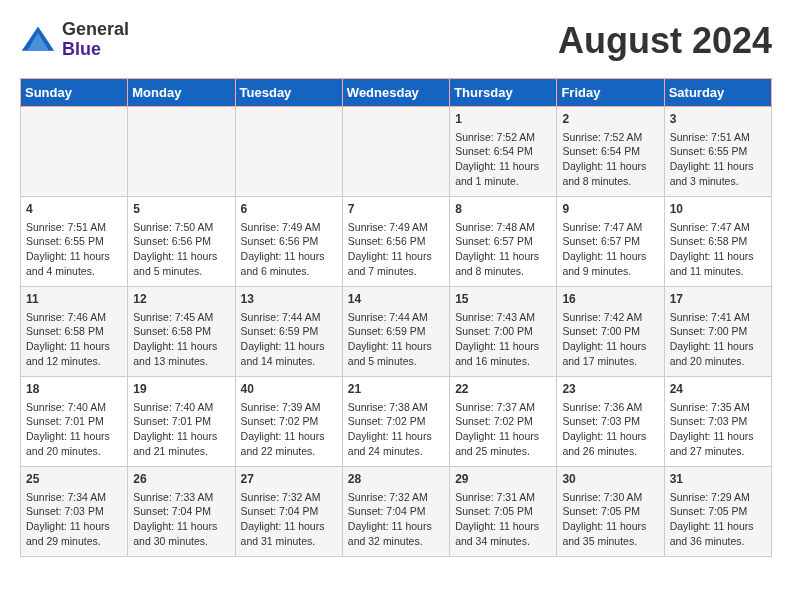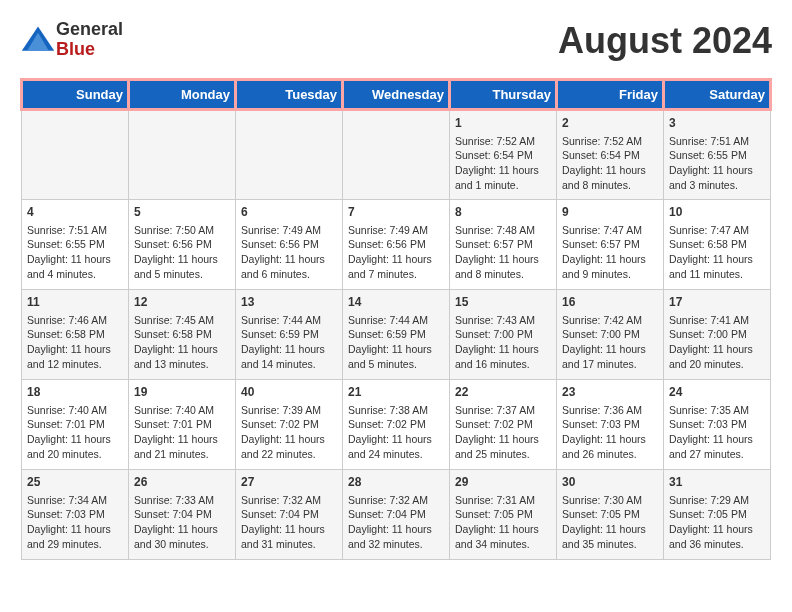--- a/index.html
+++ b/index.html
@@ -12,30 +12,31 @@
     }
     .header {
       display: flex;
       justify-content: space-between;
       align-items: flex-start;
       margin-bottom: 16px;
     }
     .logo {
       display: flex;
       align-items: center;
+      gap: 6px;
     }
     .logo-text {
       display: flex;
       flex-direction: column;
       font-size: 18px;
       font-weight: bold;
       line-height: 1.1;
     }
     .logo-general { color: #333; }
-    .logo-blue { color: #b91c1c; }
+    .logo-blue { color: #4c1d95; }
     .logo-icon {
       width: 36px;
       height: 36px;
     }
     .title-block { text-align: center; }
     .month-title {
       font-size: 36px;
       font-weight: bold;
       color: #333;
     }
@@ -47,24 +48,24 @@
       width: 100%;
       border-collapse: collapse;
       font-size: 11px;
     }
     thead tr {
       background-color: #1565c0;
       color: #fff;
     }
     thead th {
       padding: 6px 4px;
-      text-align: right;
+      text-align: left;
       font-size: 13px;
       font-weight: bold;
-      border: 3px solid #fca5a5;
+      border: 1px solid #fca5a5;
     }
     tbody tr {
       vertical-align: top;
     }
     tbody td {
       border: 1px solid #ccc;
       padding: 4px 5px;
       height: 90px;
       vertical-align: top;
       color: #333;

